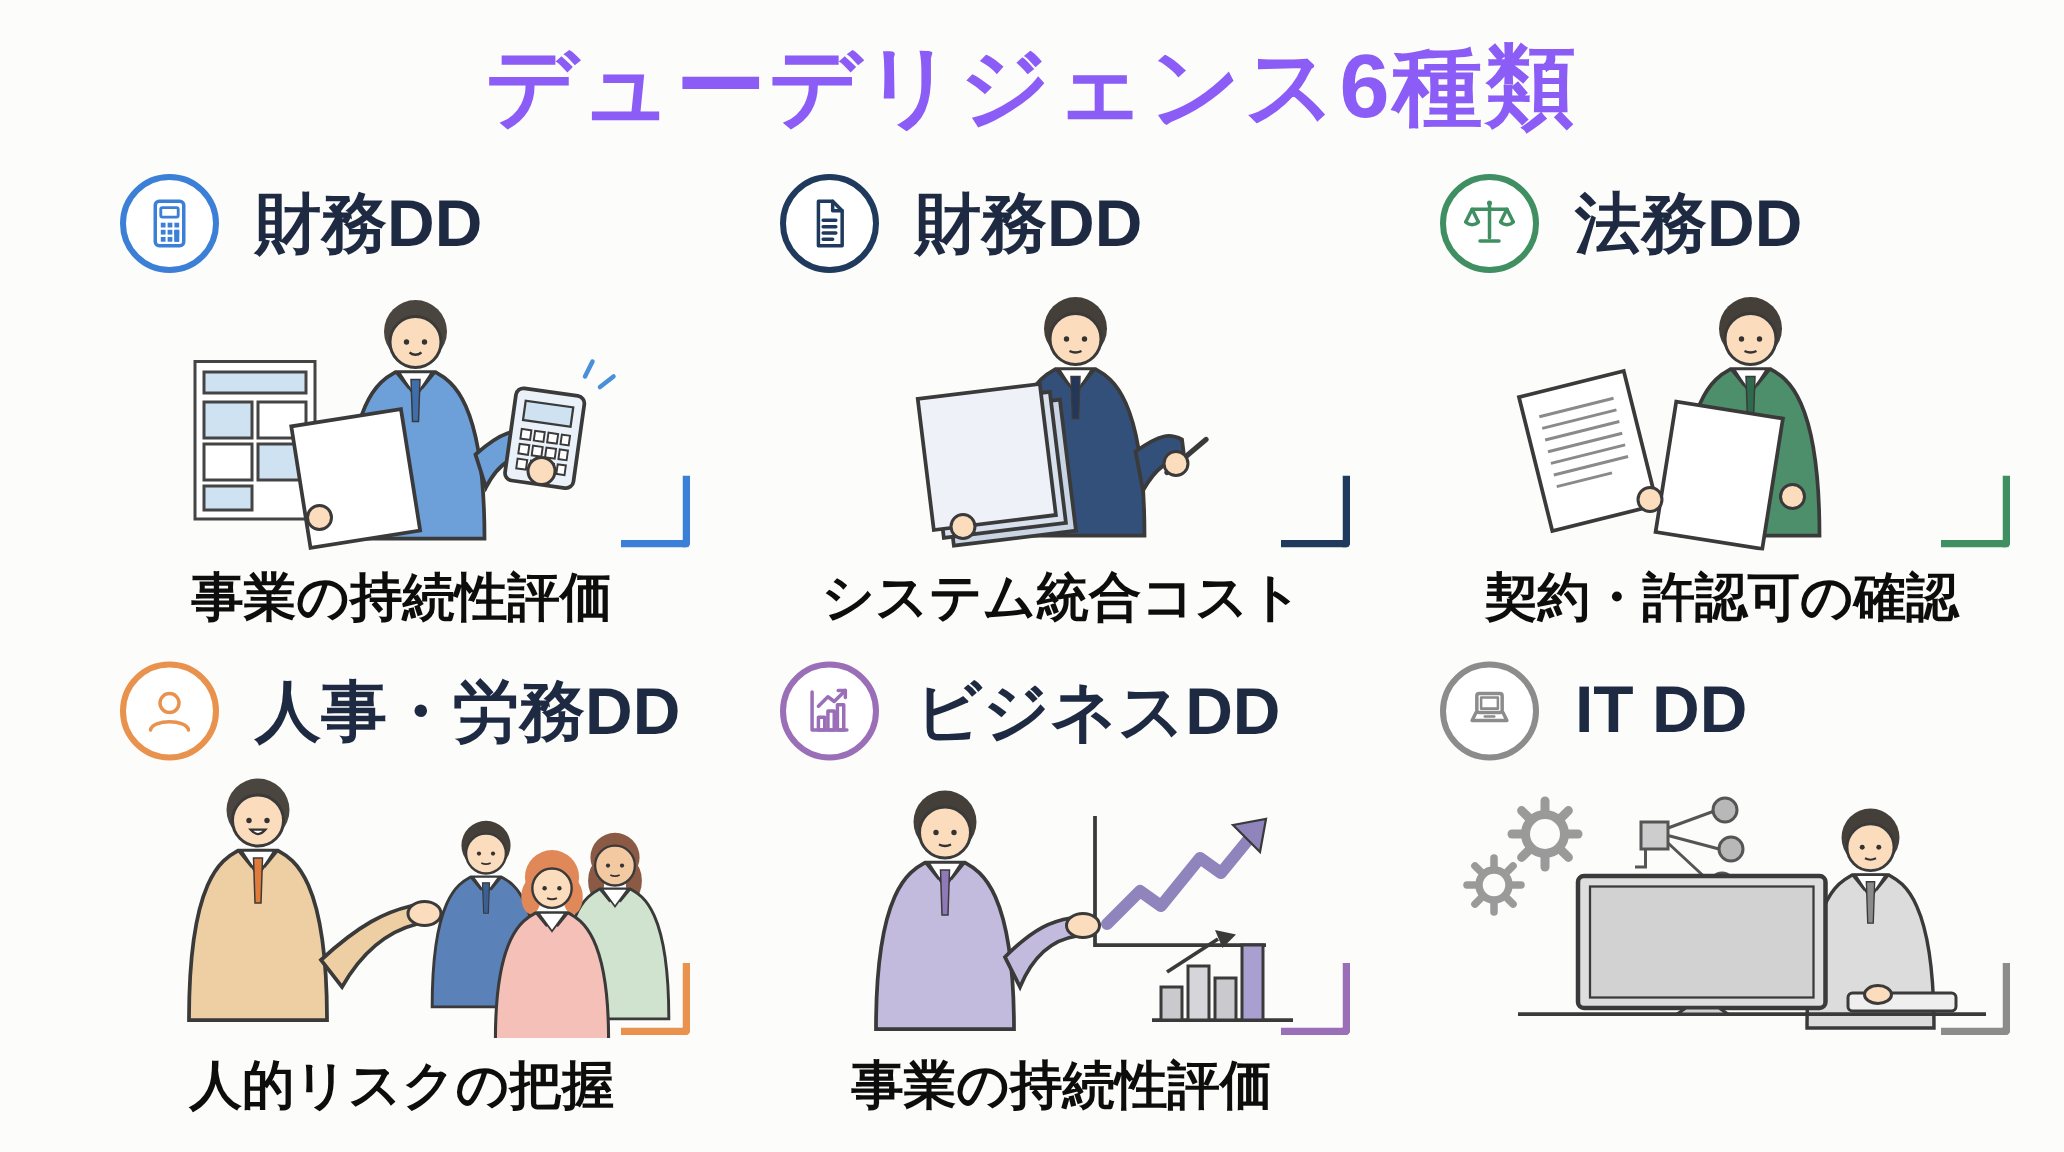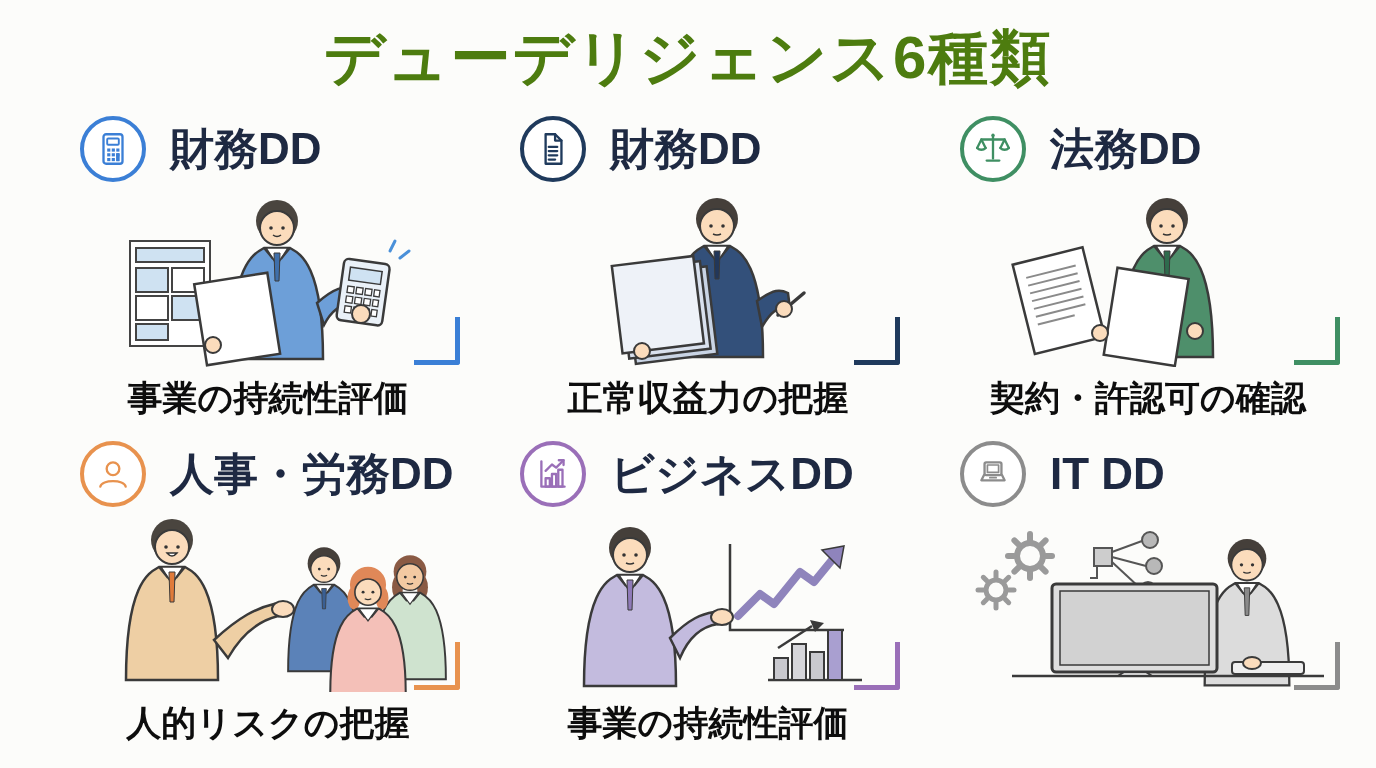--- a/index.html
+++ b/index.html
@@ -7,21 +7,21 @@
   body {
     background:#fcfcfa;
     font-family:"Liberation Sans","DejaVu Sans",sans-serif;
     overflow:hidden;
   }
   .page { width:1376px; height:768px; padding-top:18px; }
   .page-title {
     text-align:center;
     font-size:60px;
     font-weight:800;
-    color:#4d7c0f;
+    color:#8b5cf6;
     letter-spacing:2px;
     margin-bottom:8px;
   }
   .grid {
     display:grid;
     grid-template-columns:repeat(3,392px);
     justify-content:center;
     column-gap:48px;
     row-gap:10px;
     padding-left:40px;
@@ -188,21 +188,21 @@
             <rect x="118" y="78" width="82" height="88" fill="#c9d4e4"></rect>
             <rect x="112" y="72" width="82" height="88" fill="#d9e1ee"></rect>
             <rect x="106" y="66" width="82" height="88" fill="#eef2f8"></rect>
           </g>
           <circle cx="130" cy="158" r="8" fill="#fbdcbc" stroke="#3a3a3a" stroke-width="2"></circle>
           <path d="M266 122 L292 100" stroke="#3a3a3a" stroke-width="3.5" stroke-linecap="round"></path>
           <circle cx="272" cy="116" r="8" fill="#fbdcbc" stroke="#3a3a3a" stroke-width="2"></circle>
         </svg>
         <span class="bracket"></span>
       </div>
-      <div class="caption">正常収益力の把握</div>
+      <div class="caption">システム統合コスト</div>
     </div>
 
     <div class="card" style="--accent: #3f8f63;">
       <div class="card-header">
         <span class="icon-circle">
           <svg class="hdr-icon" viewBox="0 0 36 36" fill="none" stroke="currentColor" stroke-width="2.2" stroke-linecap="round" stroke-linejoin="round">
             <line x1="18" y1="6" x2="18" y2="27"></line>
             <circle cx="18" cy="5" r="1.6" fill="currentColor" stroke="none"></circle>
             <line x1="7" y1="9" x2="29" y2="9"></line>
             <path d="M3 17 l4 -8 l4 8"></path>

